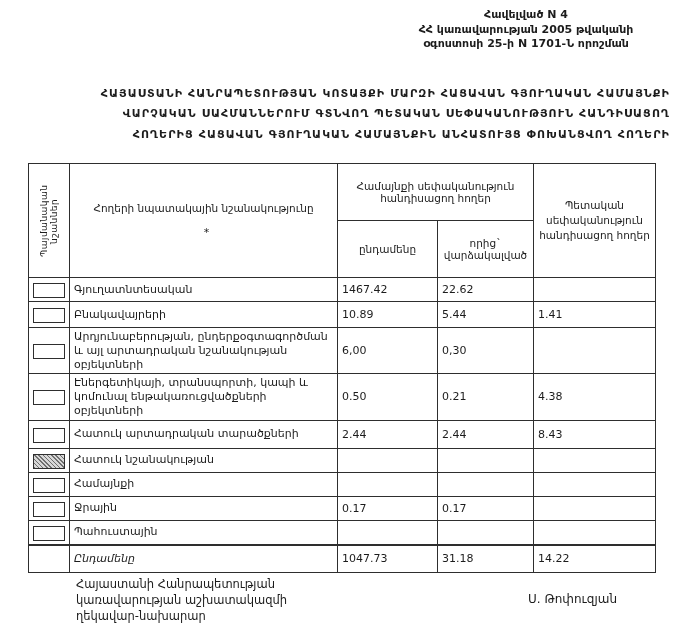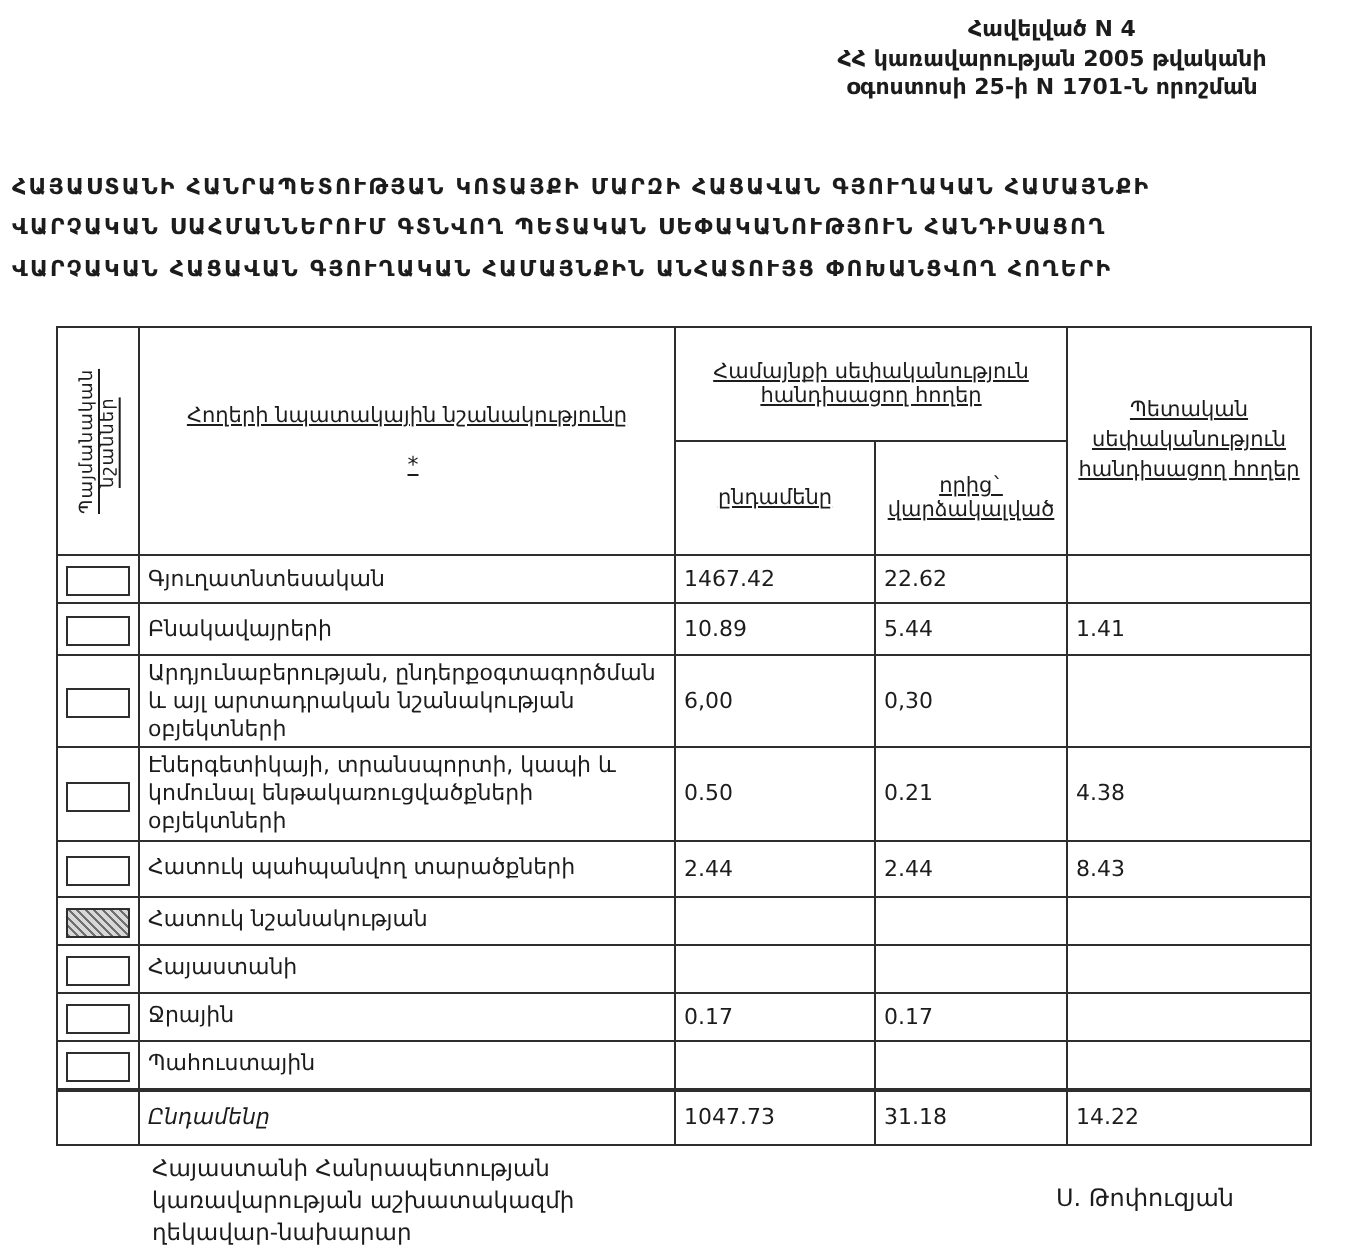--- a/index.html
+++ b/index.html
@@ -18,33 +18,33 @@
     text-align:center; font-size:11px; font-weight:bold; line-height:1.32;
   }
   
   .doc-title {
     position:absolute; top:46px; left:0; width:100%;
     text-align:center; font-size:13.5px; font-weight:bold; letter-spacing:5px;
   }
   
   .heading {
     position:absolute; top:84px; left:6px; right:6px;
-    text-align:left; font-weight:bold; font-size:11px;
+    text-align:right; font-weight:bold; font-size:11px;
     letter-spacing:1.1px; line-height:1.85;
   }
   
   .tbl {
     position:absolute; top:163px; left:28px;
     border-collapse:collapse; table-layout:fixed;
   }
   .tbl th, .tbl td {
     border:1px solid #2e2e2e; padding:2px 4px;
     font-weight:400; vertical-align:middle;
   }
-  .tbl thead th { font-size:10.5px; text-align:center;text-decoration:underline; }
+  .tbl thead th { font-size:10.5px; text-align:center; }
   .legend-th { padding:0; }
   .legend-rot {
     writing-mode:vertical-rl; transform:rotate(180deg);
     font-size:9px; line-height:1.15; margin:0 auto; height:104px;
     text-align:center; letter-spacing:0.5px;
   }
   .purpose-th { text-align:left; padding-left:16px; }
   .purpose-note { margin-top:12px; padding-left:6px; font-size:11px; }
   .sub-th { height:52px; }
   .state-th { padding:0 10px; line-height:1.45; }
@@ -77,21 +77,21 @@
   <div class="annex">
     <div>Հավելված N 4</div>
     <div>ՀՀ կառավարության 2005 թվականի</div>
     <div>օգոստոսի 25-ի N 1701-Ն որոշման</div>
   </div>
 
 
   <div class="heading">
     <div>ՀԱՅԱՍՏԱՆԻ ՀԱՆՐԱՊԵՏՈՒԹՅԱՆ ԿՈՏԱՅՔԻ ՄԱՐԶԻ ՀԱՑԱՎԱՆ ԳՅՈՒՂԱԿԱՆ ՀԱՄԱՅՆՔԻ</div>
     <div>ՎԱՐՉԱԿԱՆ ՍԱՀՄԱՆՆԵՐՈՒՄ ԳՏՆՎՈՂ ՊԵՏԱԿԱՆ ՍԵՓԱԿԱՆՈՒԹՅՈՒՆ ՀԱՆԴԻՍԱՑՈՂ</div>
-    <div>ՎԱՐՉԱԿԱՆ ՀԱՑԱՎԱՆ ԳՅՈՒՂԱԿԱՆ ՀԱՄԱՅՆՔԻՆ ԱՆՀԱՏՈՒՅՑ ՓՈԽԱՆՑՎՈՂ ՀՈՂԵՐԻ</div>
+    <div>ՀՈՂԵՐԻՑ ՀԱՑԱՎԱՆ ԳՅՈՒՂԱԿԱՆ ՀԱՄԱՅՆՔԻՆ ԱՆՀԱՏՈՒՅՑ ՓՈԽԱՆՑՎՈՂ ՀՈՂԵՐԻ</div>
   </div>
 
   <table class="tbl">
     <colgroup>
       <col style="width:34px">
         <col style="width:268px">
         <col style="width:100px">
         <col style="width:96px">
         <col style="width:122px">
     </colgroup>
@@ -136,35 +136,35 @@
       </tr>
       <tr style="height:36px">
         <td class="sym-td"><span class="chk"></span></td>
         <td class="label-td">Էներգետիկայի, տրանսպորտի, կապի և կոմունալ ենթակառուցվածքների օբյեկտների</td>
         <td class="num-td">0.50</td>
         <td class="num-td">0.21</td>
         <td class="num-td">4.38</td>
       </tr>
       <tr style="height:28px">
         <td class="sym-td"><span class="chk"></span></td>
-        <td class="label-td">Հատուկ պահպանվող տարածքների</td>
+        <td class="label-td">Հատուկ արտադրական տարածքների</td>
         <td class="num-td">2.44</td>
         <td class="num-td">2.44</td>
         <td class="num-td">8.43</td>
       </tr>
       <tr style="height:20px">
         <td class="sym-td"><span class="chk hatched"></span></td>
         <td class="label-td">Հատուկ նշանակության</td>
         <td class="num-td"></td>
         <td class="num-td"></td>
         <td class="num-td"></td>
       </tr>
       <tr style="height:19px">
         <td class="sym-td"><span class="chk"></span></td>
-        <td class="label-td">Հայաստանի</td>
+        <td class="label-td">Համայնքի</td>
         <td class="num-td"></td>
         <td class="num-td"></td>
         <td class="num-td"></td>
       </tr>
       <tr style="height:19px">
         <td class="sym-td"><span class="chk"></span></td>
         <td class="label-td">Ջրային</td>
         <td class="num-td">0.17</td>
         <td class="num-td">0.17</td>
         <td class="num-td"></td>

